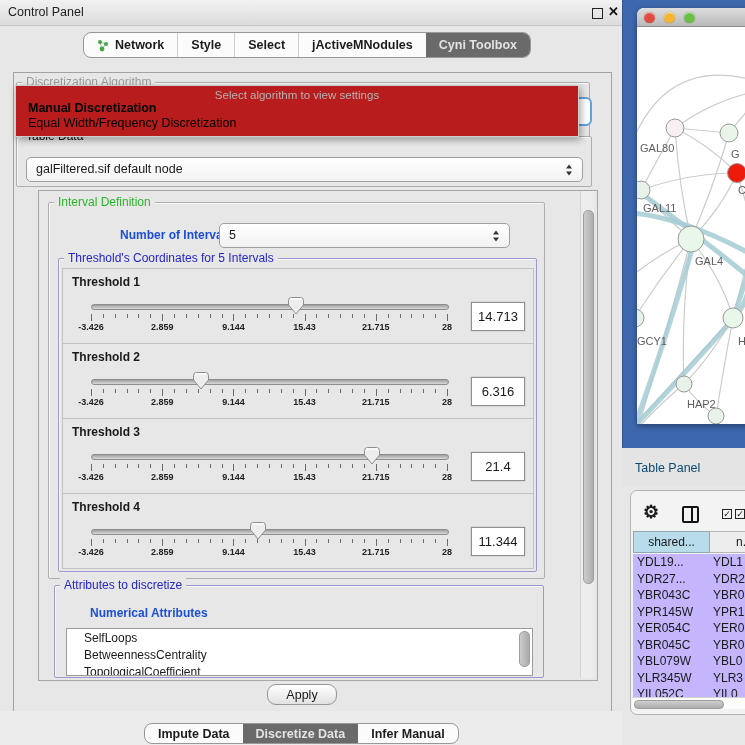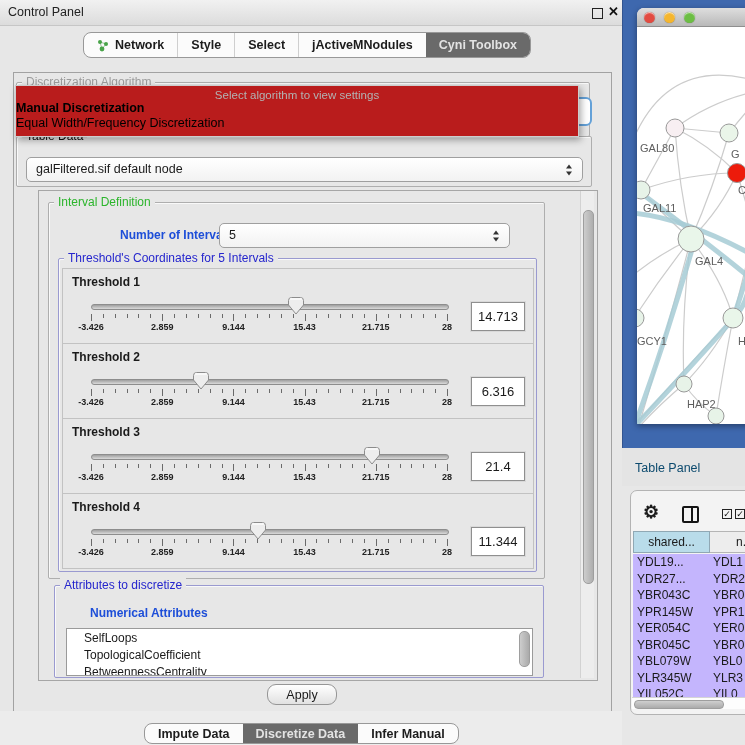--- a/index.html
+++ b/index.html
@@ -44,21 +44,21 @@
     border-right:3.5px solid transparent;}
   .spinner::before{top:0;border-bottom:4px solid #333;}
   .spinner::after{bottom:0;border-top:4px solid #333;}
   
   .combo-fragment{position:absolute;left:552px;top:97px;width:36px;height:25px;background:#fff;
     border:2px solid #64a1d8;border-radius:6px;z-index:2;}
   
   .popup{position:absolute;left:15px;top:85px;width:562px;height:50px;background:#b91c1c;
     border:1px solid #cdcdcd;box-shadow:2px 3px 7px rgba(0,0,0,.35);z-index:5;}
   .popup .prompt{display:block;text-align:center;color:#b3b3b3;font-size:11.5px;margin-top:3px;}
-  .popup .opt{display:block;font-size:12.5px;line-height:15px;padding-left:0;color:#000;}
+  .popup .opt{display:block;font-size:12.5px;line-height:15px;padding-left:12px;color:#000;}
   .popup .opt.bold{font-weight:bold;}
   
   .scrollpane{position:absolute;left:38px;top:190px;width:558px;height:489px;
     border:1px solid #a6a6a6;background:#e7e7e7;}
   .vscroll{position:absolute;left:580px;top:191px;width:13px;height:487px;background:#ededed;
     border-left:1px solid #d2d2d2;}
   .vthumb{position:absolute;left:1.5px;width:9px;border-radius:5px;
     background:linear-gradient(90deg,#cdcdcd,#aeaeae);border:1px solid #9e9e9e;}
   
   .bold-label{position:absolute;font-size:12px;font-weight:bold;color:#1d4ed8;padding-left:32px;}
@@ -378,22 +378,22 @@
         <div class="thr-field">11.344</div>
       </div>
     </div>
 
   <div class="group" style="left:54px;top:585px;width:488px;height:91px;border-color:#9a9ad0;">
     <span class="legend blue">Attributes to discretize</span>
   </div>
   <span class="bold-label" style="left:58px;top:606px;">Numerical Attributes</span>
   <div class="attr-list" id="attrList">
       <div class="attr-item">SelfLoops</div>
+      <div class="attr-item">BetweennessCentrality</div>
       <div class="attr-item">TopologicalCoefficient</div>
-      <div class="attr-item">BetweennessCentrality</div>
     </div>
   <div class="attr-scroll"></div>
 
   <div class="apply">Apply</div>
 
   <div class="tabbar" id="bottomTabs">
       <div class="tab">
         <span>Impute Data</span>
       </div>
       <div class="tab sel">

